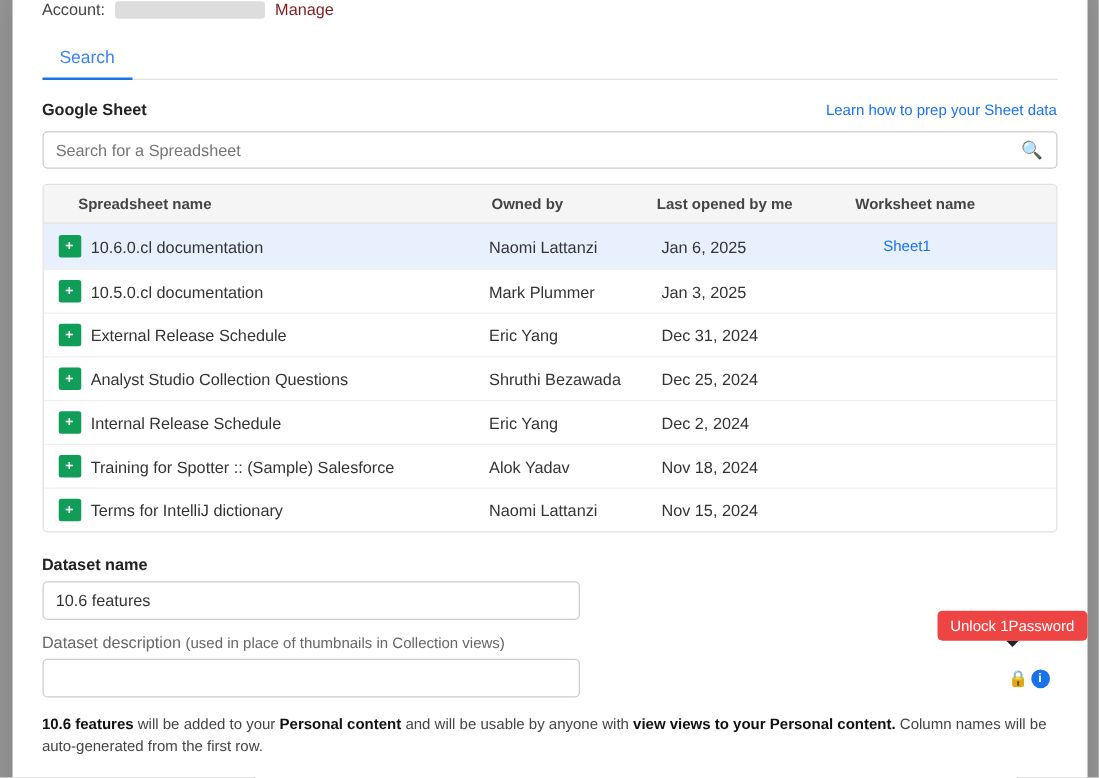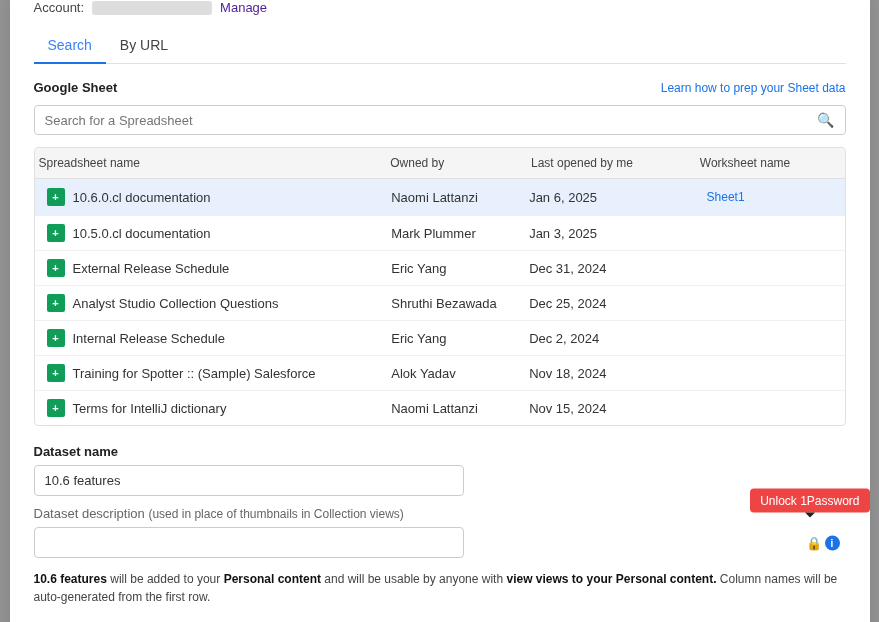--- a/index.html
+++ b/index.html
@@ -30,21 +30,21 @@
       color: #444;
     }
     .account-placeholder {
       display: inline-block;
       width: 120px;
       height: 14px;
       background: #ddd;
       border-radius: 3px;
     }
     .manage-link {
-      color: #4c1d95;
+      color: #7f1d1d;
       text-decoration: none;
       font-size: 13px;
     }
     .tabs {
       display: flex;
       border-bottom: 1px solid #e0e0e0;
       margin-bottom: 16px;
     }
     .tab {
       padding: 8px 14px 10px;
@@ -107,23 +107,23 @@
       border: 1px solid #e0e0e0;
       border-radius: 4px;
       overflow: hidden;
       margin-bottom: 18px;
     }
     .table-header {
       display: grid;
       grid-template-columns: 2.5fr 1fr 1.2fr 1fr;
       background: #f5f5f5;
       border-bottom: 1px solid #e0e0e0;
-      padding: 8px 4px;
-      font-size: 12px;
-      font-weight: 400;
+      padding: 8px 28px;
+      font-size: 12px;
+      font-weight: 700;
       color: #444;
     }
     .table-row {
       display: grid;
       grid-template-columns: 2.5fr 1fr 1.2fr 1fr;
       padding: 8px 12px;
       border-bottom: 1px solid #f0f0f0;
       font-size: 13px;
       color: #333;
       align-items: center;
@@ -251,21 +251,20 @@
 <div class="modal">
 
   <div class="account-row">
     <span>Account:</span>
     <span class="account-placeholder"></span>
     <a class="manage-link" href="#">Manage</a>
   </div>
 
   <div class="tabs">
     <button class="tab active">Search</button>
-    <button class="tab">By URL</button>
   </div>
 
   <div class="section-header">
     <span class="section-label">Google Sheet</span>
     <a class="learn-link" href="#">Learn how to prep your Sheet data</a>
   </div>
 
   <div class="search-bar">
     <input type="text" placeholder="Search for a Spreadsheet" style="">
     <span class="search-icon">🔍</span>

